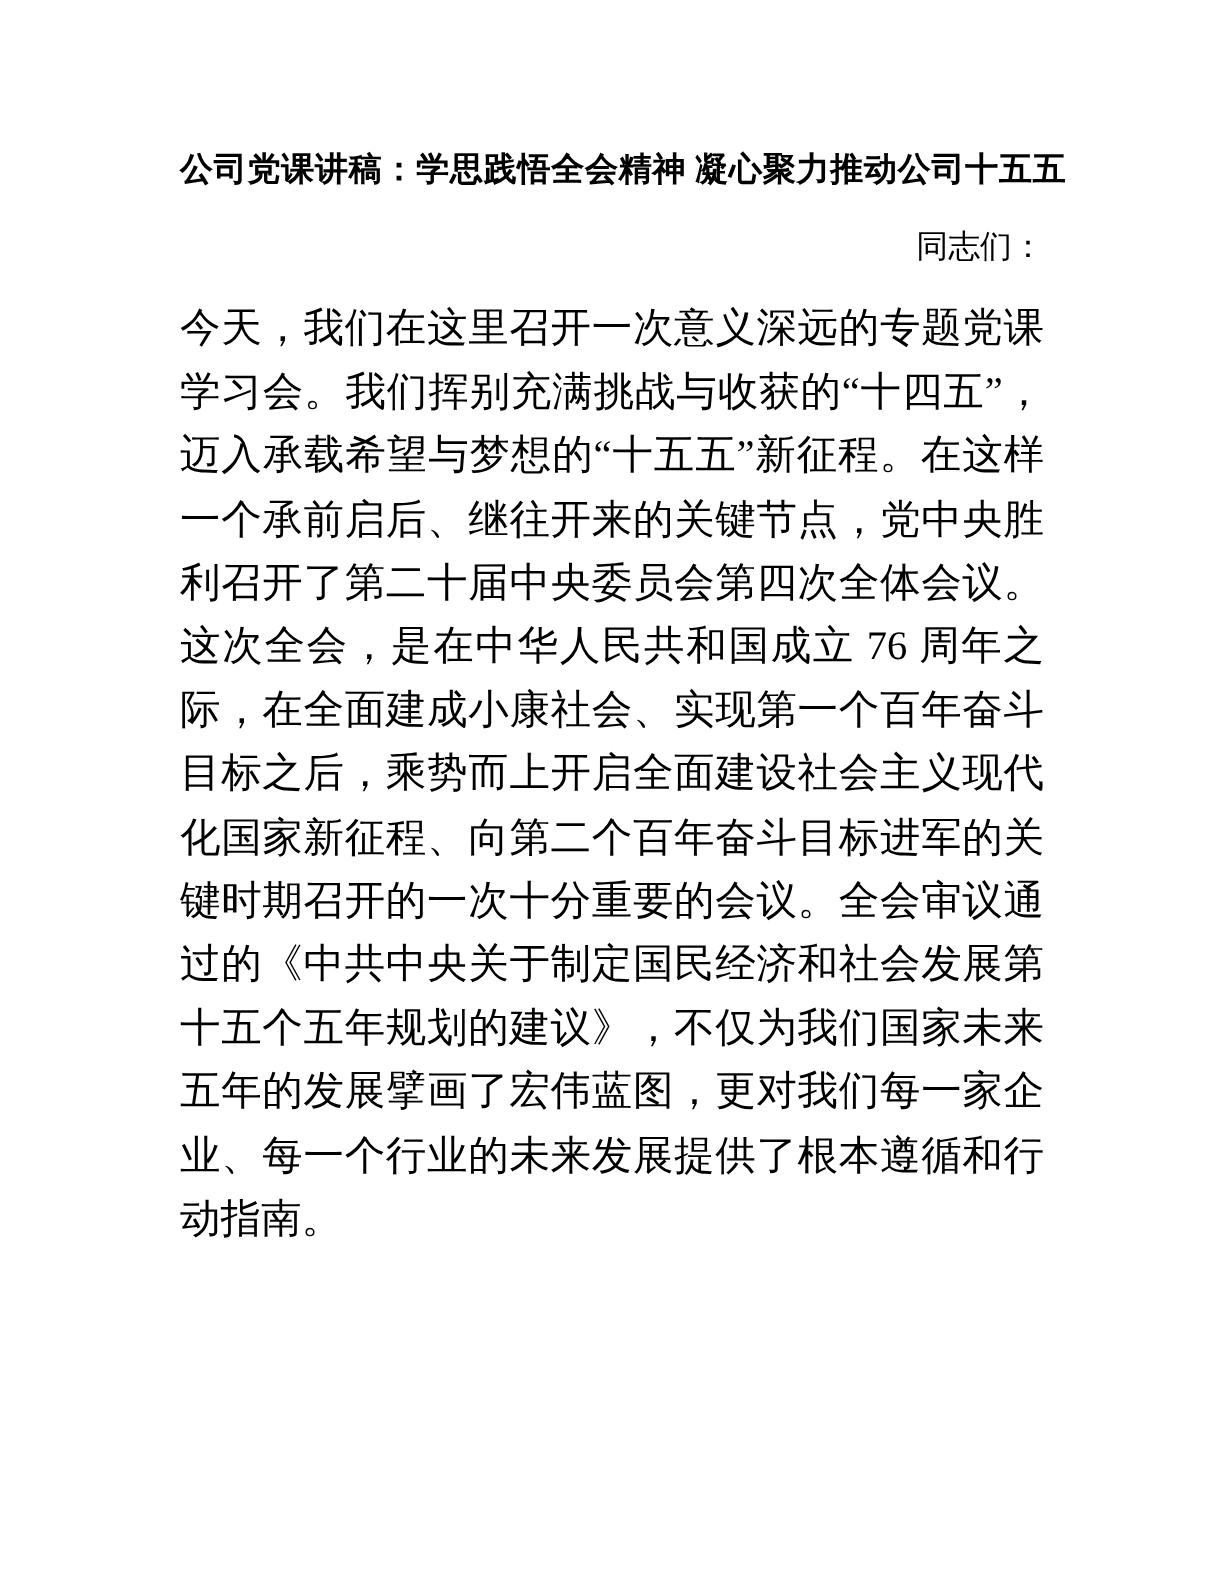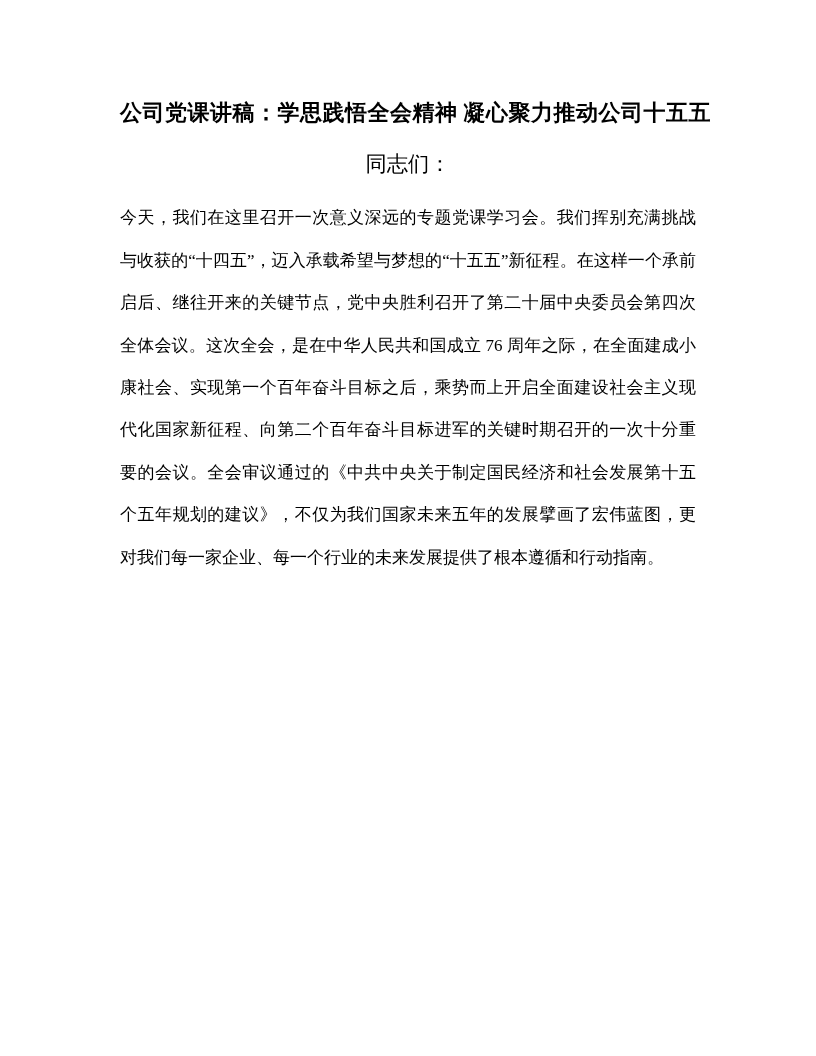--- a/index.html
+++ b/index.html
@@ -30,25 +30,25 @@
       letter-spacing: 0.5px;
     }
     .title-line {
       display: block;
       white-space: nowrap;
     }
     .salutation {
       margin: 0 0 12px 0;
       font-size: 21.3px;
       line-height: 42.4px;
-      text-align: center;
+      text-align: right;
     }
     .body-para {
       margin: 0 0 12px 0;
-      font-size: 17px;
+      font-size: 27px;
       line-height: 42.4px;
       text-align: justify;
       text-justify: inter-ideograph;
       word-break: normal;
       overflow-wrap: break-word;
     }
   </style>
 </head>
 <body>
 

